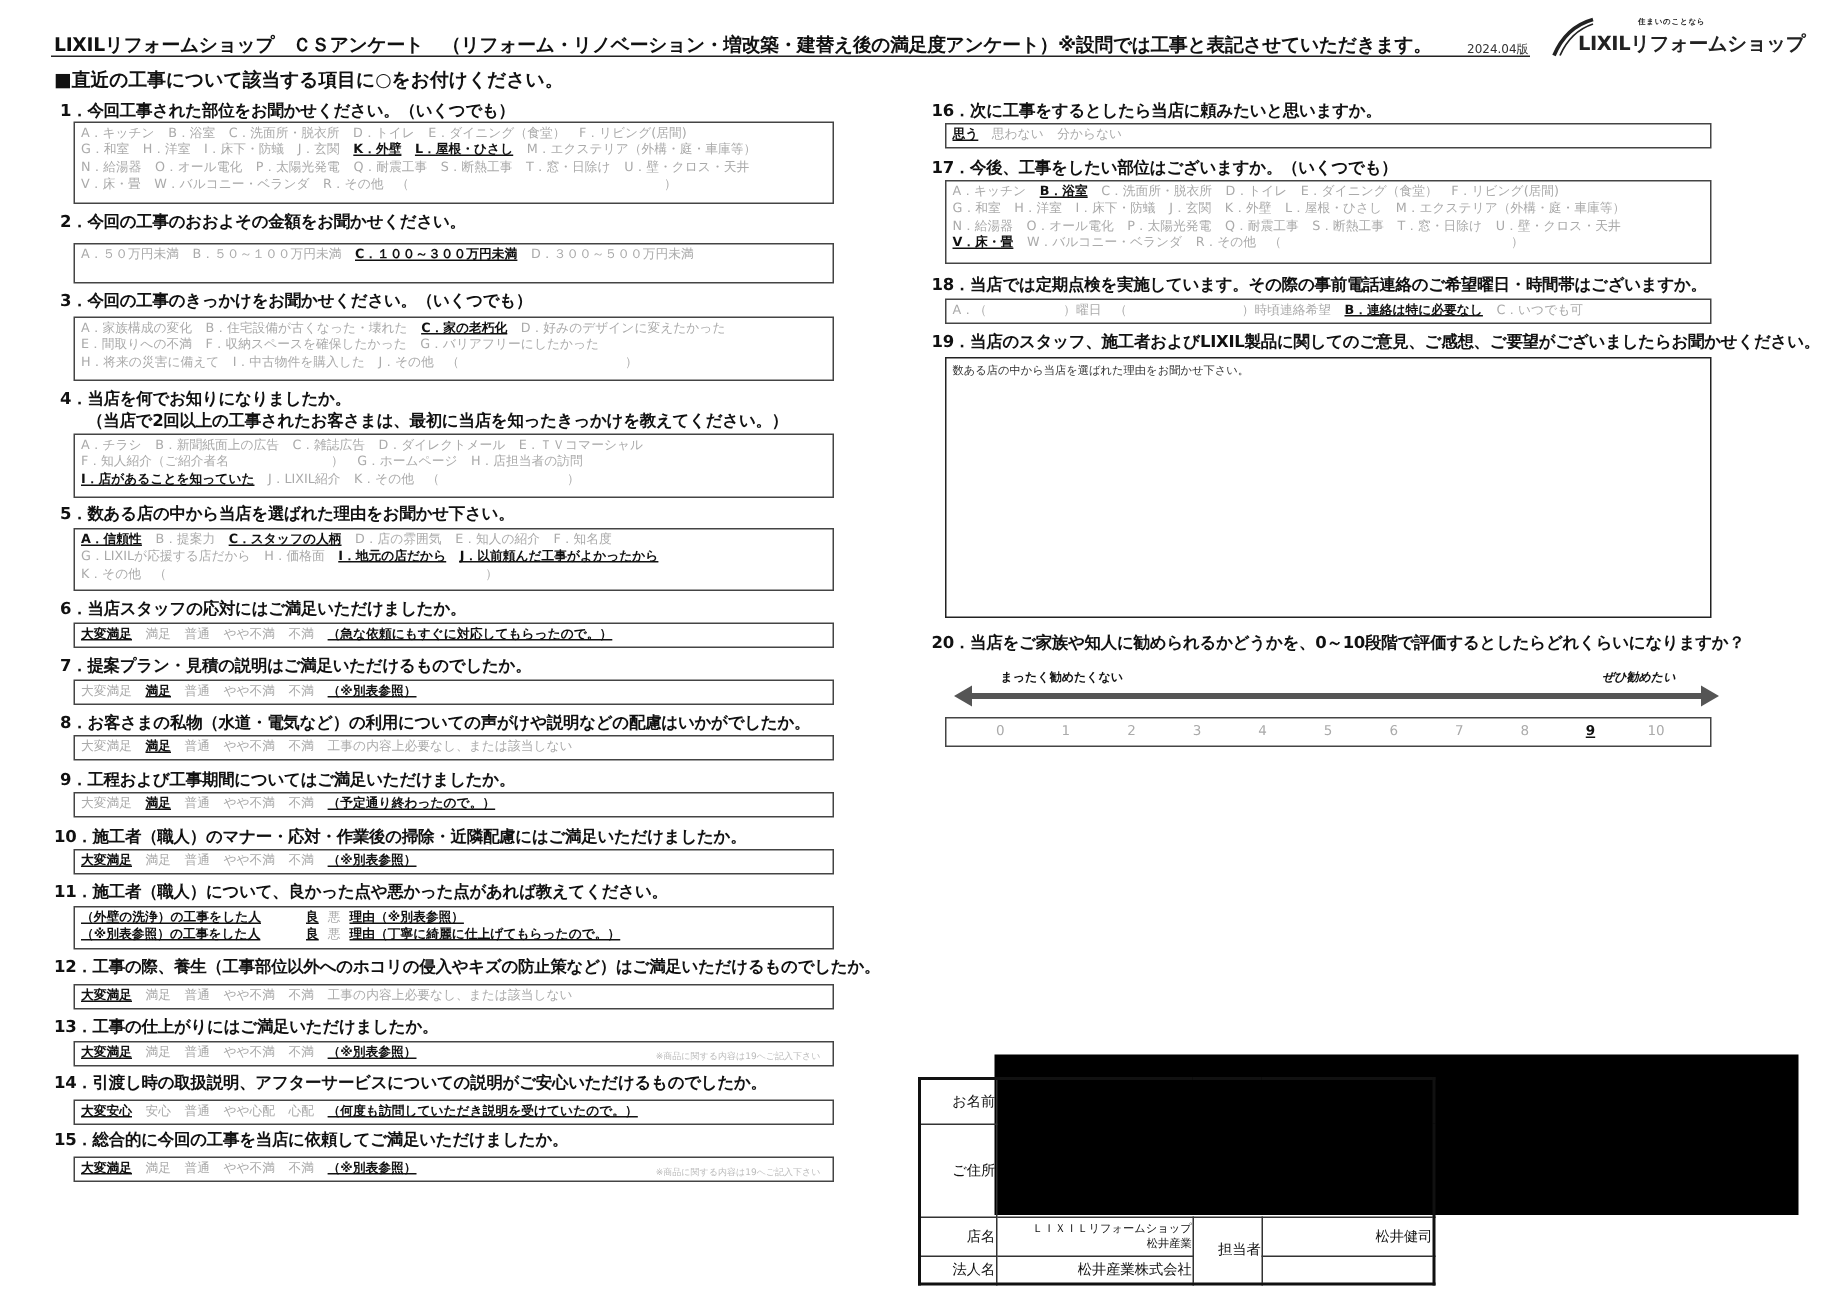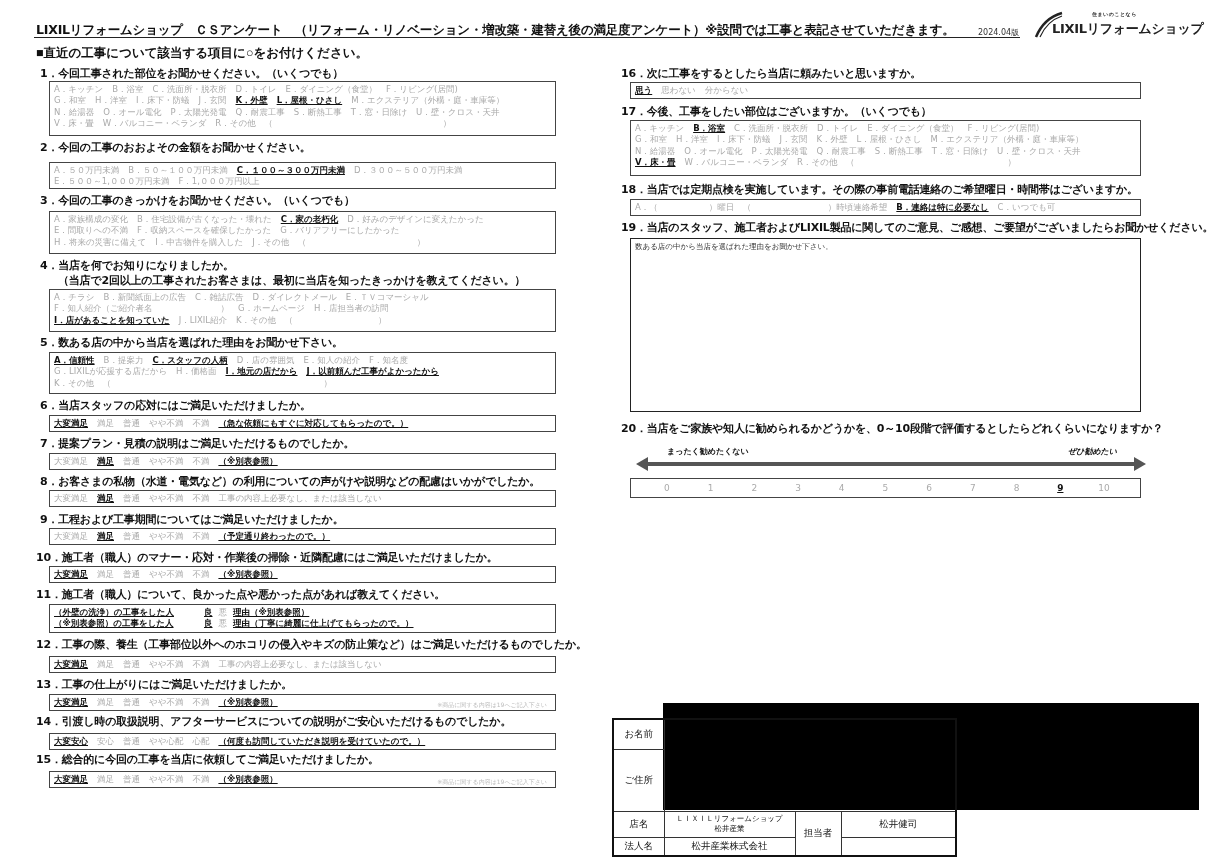--- a/index.html
+++ b/index.html
@@ -7,42 +7,42 @@
   body { position: relative; font-family: "DejaVu Sans", "Liberation Sans", sans-serif; color: #111; }
 
   .header-line { position: absolute; left: 34px; top: 22px; width: 986px; height: 16px; border-bottom: 1.5px solid #222; }
   .header-title { position: absolute; left: 36px; top: 22px; font-size: 12.5px; font-weight: bold; letter-spacing: -0.2px; white-space: nowrap; }
   .header-version { position: absolute; left: 978px; top: 27px; font-size: 8px; color: #333; }
   .logo { position: absolute; left: 1034px; top: 10px; width: 140px; height: 30px; }
   .logo .tag { position: absolute; left: 58px; top: 1px; font-size: 5px; font-weight: bold; color: #222; letter-spacing: 0.5px; }
   .logo .name { position: absolute; left: 18px; top: 10px; font-size: 13px; font-weight: bold; color: #222; white-space: nowrap; letter-spacing: -0.3px; }
   .logo svg { position: absolute; left: 0; top: 0; }
 
-  .section-title { position: absolute; left: 36px; top: 45px; font-size: 12.5px; font-weight: bold; white-space: nowrap; font-family: Liberation Serif, serif; }
+  .section-title { position: absolute; left: 36px; top: 45px; font-size: 12.5px; font-weight: bold; white-space: nowrap; }
 
   .q { position: absolute; font-size: 11px; font-weight: bold; white-space: nowrap; letter-spacing: -0.2px; }
   .box { position: absolute; border: 1.3px solid #444; font-size: 8.5px; color: #aaa; padding: 2px 4px; line-height: 11.3px; white-space: nowrap; overflow: hidden; }
   .box .line { display: block; height: 11.3px; }
   .opt { margin-right: 9px; color: #aaa; }
   .sel { color: #111; font-weight: bold; text-decoration: underline; text-underline-offset: 1px; }
   .comment { color: #111; font-weight: bold; text-decoration: underline; }
   .note { position: absolute; right: 8px; font-size: 6px; color: #bbb; }
 
   .free-box { position: absolute; left: 630px; top: 238px; width: 511px; height: 174px; border: 1.2px solid #222; font-size: 7.5px; color: #333; padding: 3px 4px; }
 
   .scale-label-left { position: absolute; left: 667px; top: 446px; font-size: 8px; font-weight: bold; }
   .scale-label-right { position: absolute; left: 1068px; top: 446px; font-size: 8px; font-weight: bold; font-style: italic; }
   .arrow { position: absolute; left: 636px; top: 456px; width: 510px; height: 16px; }
   .scale-box { position: absolute; left: 630px; top: 478px; width: 511px; height: 20px; border: 1.3px solid #444; display: flex; align-items: center; justify-content: space-around; padding: 0 14px; }
   .scale-box span { font-size: 9px; color: #aaa; width: 20px; text-align: center; }
   .scale-box span.sel { color: #111; font-weight: bold; }
 
   .redact { position: absolute; left: 663px; top: 703px; width: 536px; height: 107px; background: #000; }
   table.info { position: absolute; left: 612px; top: 718px; border-collapse: collapse; border: 2.5px solid #111; font-size: 9.5px; }
-  table.info td { border: 1px solid #333; text-align: center; vertical-align: middle; padding: 0; }
+  table.info td { border: 1px solid #333; text-align: right; vertical-align: middle; padding: 0; }
   .info .lbl { width: 51px; }
   .small { font-size: 7.5px; line-height: 10px; }
 </style>
 </head>
 <body>
 
 <div class="header-line"></div>
 <div class="header-title">LIXILリフォームショップ　ＣＳアンケート　（リフォーム・リノベーション・増改築・建替え後の満足度アンケート）※設問では工事と表記させていただきます。</div>
 <div class="header-version">2024.04版</div>
 <div class="logo">
@@ -60,21 +60,20 @@
 <div class="box" id="q1" style="left:49px;top:81px;width:507px;height:55px">
     <span class="line"><span class="opt">A．キッチン</span><span class="opt">B．浴室</span><span class="opt">C．洗面所・脱衣所</span><span class="opt">D．トイレ</span><span class="opt">E．ダイニング（食堂）</span><span class="opt">F．リビング(居間)</span></span>
     <span class="line"><span class="opt">G．和室</span><span class="opt">H．洋室</span><span class="opt">I．床下・防蟻</span><span class="opt">J．玄関</span><span class="opt sel">K．外壁</span><span class="opt sel">L．屋根・ひさし</span><span class="opt">M．エクステリア（外構・庭・車庫等）</span></span>
     <span class="line"><span class="opt">N．給湯器</span><span class="opt">O．オール電化</span><span class="opt">P．太陽光発電</span><span class="opt">Q．耐震工事</span><span class="opt">S．断熱工事</span><span class="opt">T．窓・日除け</span><span class="opt">U．壁・クロス・天井</span></span>
     <span class="line"><span class="opt">V．床・畳</span><span class="opt">W．バルコニー・ベランダ</span><span class="opt">R．その他　（　　　　　　　　　　　　　　　　　　　　）</span></span>
   </div>
 
 <div class="q" style="left:40px;top:140px">2．今回の工事のおおよその金額をお聞かせください。</div>
 <div class="box" id="q2" style="left:49px;top:162px;width:507px;height:27px">
     <span class="line"><span class="opt">A．５０万円未満</span><span class="opt">B．５０～１００万円未満</span><span class="opt sel">C．１００～３００万円未満</span><span class="opt">D．３００～５００万円未満</span></span>
-    <span class="line"><span class="opt">E．５００～1,０００万円未満</span><span class="opt">F．1,０００万円以上</span></span>
   </div>
 
 <div class="q" style="left:40px;top:193px">3．今回の工事のきっかけをお聞かせください。（いくつでも）</div>
 <div class="box" id="q3" style="left:49px;top:211px;width:507px;height:43px">
     <span class="line"><span class="opt">A．家族構成の変化</span><span class="opt">B．住宅設備が古くなった・壊れた</span><span class="opt sel">C．家の老朽化</span><span class="opt">D．好みのデザインに変えたかった</span></span>
     <span class="line"><span class="opt">E．間取りへの不満</span><span class="opt">F．収納スペースを確保したかった</span><span class="opt">G．バリアフリーにしたかった</span></span>
     <span class="line"><span class="opt">H．将来の災害に備えて</span><span class="opt">I．中古物件を購入した</span><span class="opt">J．その他　（　　　　　　　　　　　　　）</span></span>
   </div>
 
 <div class="q" style="left:40px;top:258px">4．当店を何でお知りになりましたか。</div>

